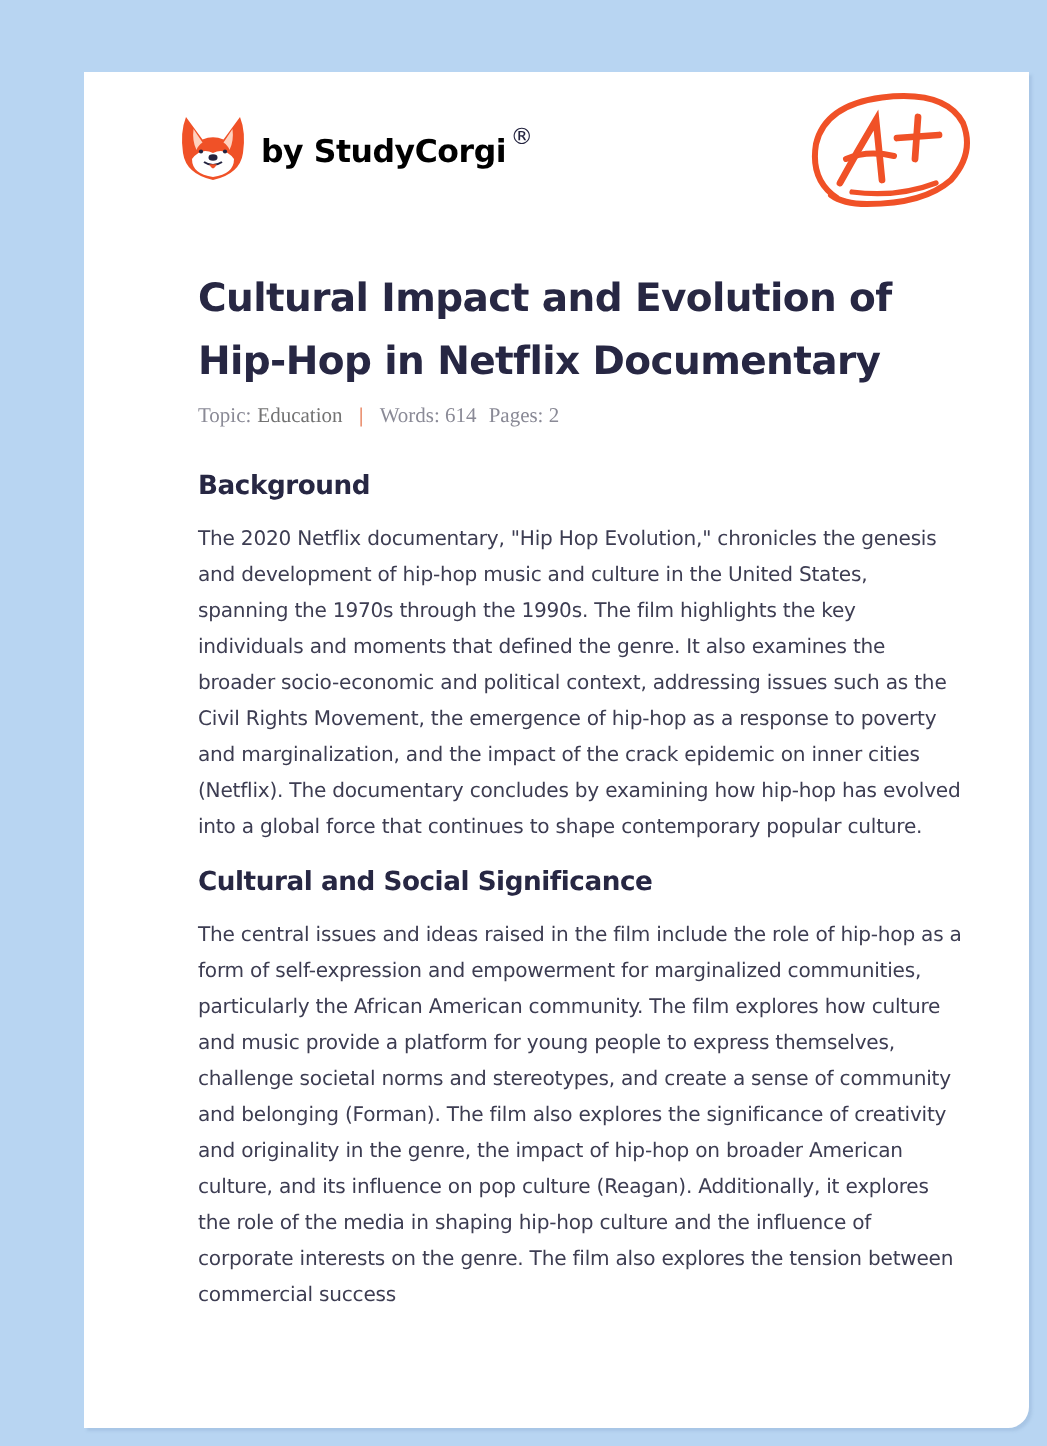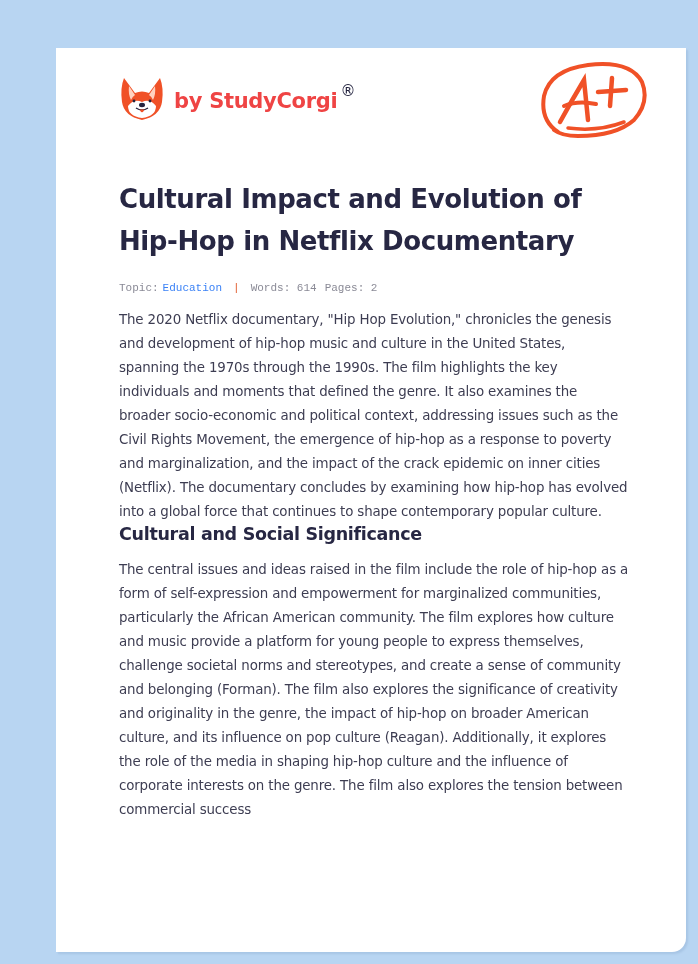--- a/index.html
+++ b/index.html
@@ -17,51 +17,51 @@
       background: #ffffff;
       border-bottom-right-radius: 14px;
       box-shadow: 2px 2px 2px rgba(120,150,190,0.25);
     }
     .header { position: absolute; left: 64px; top: 28px; width: 530px; height: 70px; }
     .logo { position: absolute; left: 0; top: 0; display: flex; align-items: center; }
     .corgi { width: 44px; height: 46px; }
     .brand {
       margin-left: 10px; margin-top: 4px;
       font-family: "DejaVu Sans", sans-serif;
-      font-weight: bold; font-size: 21px; color: #ef4444; letter-spacing: -0.3px;
+      font-weight: bold; font-size: 21px; color: #000000; letter-spacing: -0.3px;
     }
     .reg {
       font-family: "DejaVu Sans", sans-serif;
       font-size: 15px; color: #23233f; margin-left: 3px; margin-top: -16px;
     }
     .grade { position: absolute; left: 418px; top: -16px; width: 112px; height: 82px; }
-    .content { position: absolute; left: 63px; top: 130px; width: 510px; }
+    .content { position: absolute; left: 76px; top: 130px; width: 510px; }
     h1 {
       margin: 0;
       font-family: "DejaVu Sans", sans-serif;
       font-weight: bold; font-size: 26px; line-height: 42px;
       color: #272743; letter-spacing: -0.4px;
     }
     .meta {
-      margin-top: 20px;
-      font-family: Liberation Mono, monospace;
-      font-size: 11px; color: #8a8a96;
+      margin-top: 8px;
+      font-family: Liberation Serif, serif;
+      font-size: 14px; color: #8a8a96;
       display: flex; align-items: center;
     }
-    .meta .topic-val { color: #3b82f6; margin-left: 4px; }
+    .meta .topic-val { color: #737373; margin-left: 4px; }
     .meta .sep { color: #e05a2b; margin: 0 11px; }
     .meta .pages { margin-left: 8px; }
     h2 {
       margin: 0;
       font-family: "DejaVu Sans", sans-serif;
       font-weight: bold; font-size: 17.5px; color: #272743;
       letter-spacing: -0.3px;
     }
     .h-bg { margin-top: 28px; }
-    .h-cs { }
+    .h-cs { margin-top: 14px; }
     p {
       margin: 14px 0 0 0;
       font-family: "DejaVu Sans", sans-serif;
       font-size: 13.4px; line-height: 24px; color: #3d3d52;
       letter-spacing: -0.15px;
     }
   </style>
 </head>
 <body>
 
@@ -95,18 +95,19 @@
   <div class="content">
     <h1>Cultural Impact and Evolution of Hip-Hop in Netflix Documentary</h1>
     <div class="meta">
       <span>Topic:</span>
       <span class="topic-val">Education</span>
       <span class="sep">|</span>
       <span>Words: 614</span>
       <span class="pages">Pages: 2</span>
     </div>
 
+    <h2 class="h-bg">Background</h2>
     <p>The 2020 Netflix documentary, "Hip Hop Evolution," chronicles the genesis and development of hip-hop music and culture in the United States, spanning the 1970s through the 1990s. The film highlights the key individuals and moments that defined the genre. It also examines the broader socio-economic and political context, addressing issues such as the Civil Rights Movement, the emergence of hip-hop as a response to poverty and marginalization, and the impact of the crack epidemic on inner cities (Netflix). The documentary concludes by examining how hip-hop has evolved into a global force that continues to shape contemporary popular culture.</p>
 
     <h2 class="h-cs">Cultural and Social Significance</h2>
     <p>The central issues and ideas raised in the film include the role of hip-hop as a form of self-expression and empowerment for marginalized communities, particularly the African American community. The film explores how culture and music provide a platform for young people to express themselves, challenge societal norms and stereotypes, and create a sense of community and belonging (Forman). The film also explores the significance of creativity and originality in the genre, the impact of hip-hop on broader American culture, and its influence on pop culture (Reagan). Additionally, it explores the role of the media in shaping hip-hop culture and the influence of corporate interests on the genre. The film also explores the tension between commercial success</p>
   </div>
 </div>
 
 </body></html>

